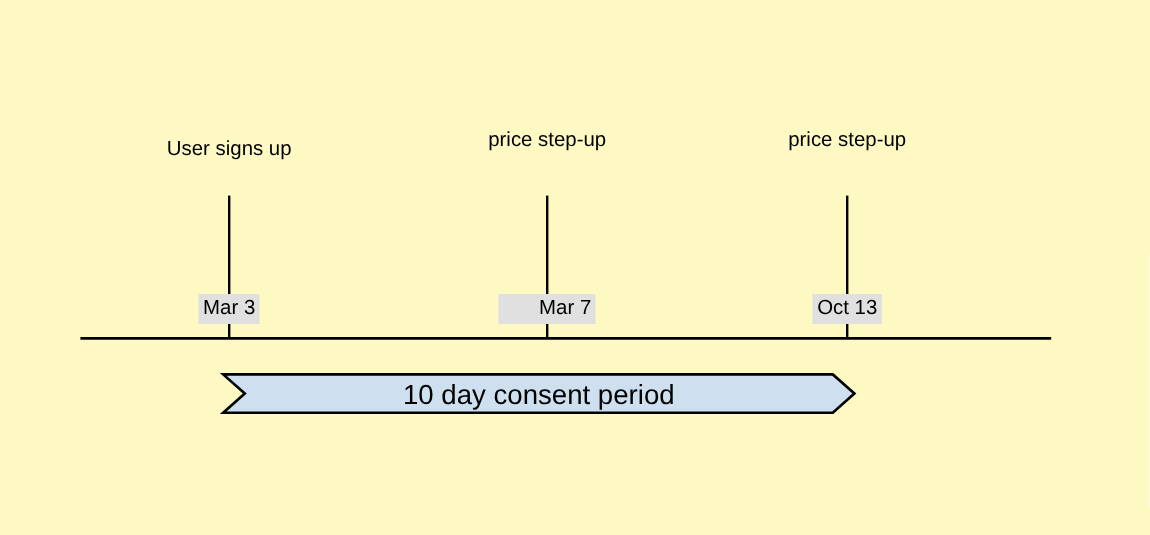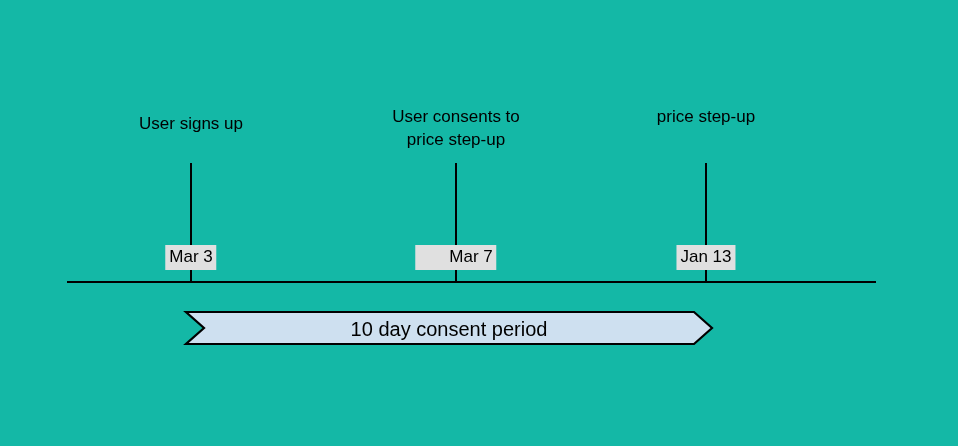--- a/index.html
+++ b/index.html
@@ -8,21 +8,21 @@
     background: #ffffff;
   }
   body {
     font-family: "Liberation Sans", sans-serif;
     color: #000000;
   }
   #canvas {
     position: relative;
     width: 958px;
     height: 446px;
-    background: #14b8a6;
+    background: #fef9c3;
     overflow: hidden;
   }
   #timeline-svg {
     position: absolute;
     left: 0;
     top: 0;
     width: 958px;
     height: 446px;
   }
   .event-caption {
@@ -39,21 +39,21 @@
     font-size: 17px;
     line-height: 22px;
     color: #000000;
     background: #e0e0e0;
     padding: 1px 4px 2px 4px;
     white-space: nowrap;
     transform: translateX(-50%);
   }
   .band-label {
     position: absolute;
-    font-size: 20px;
+    font-size: 23px;
     line-height: 22px;
     color: #000000;
     white-space: nowrap;
     transform: translate(-50%, -50%);
     text-align: center;
   }
 </style>
 </head>
 <body>
 
@@ -71,29 +71,28 @@
     <g id="band-group">
         <polygon points="186,312 694,312 712,328 694,344 186,344 204,328" fill="#cee0f0" stroke="#000000" stroke-width="2.2" stroke-linejoin="miter"></polygon>
       </g>
   </svg>
 
   <div id="captions-layer">
       <div class="event-caption" style="left: 191px; top: 112px;">
         <div>User signs up</div>
       </div>
       <div class="event-caption" style="left: 456px; top: 105px;">
-        <div>User consents to</div>
         <div>price step-up</div>
       </div>
       <div class="event-caption" style="left: 706px; top: 105px;">
         <div>price step-up</div>
       </div>
     </div>
   <div id="chips-layer">
       <div class="date-chip" style="left: 191px; top: 245px; background: rgb(224, 224, 224); color: rgb(0, 0, 0);">Mar 3</div>
       <div class="date-chip" style="left: 456px; top: 245px; background: rgb(224, 224, 224); color: rgb(0, 0, 0); padding-left: 34px;">Mar 7</div>
-      <div class="date-chip" style="left: 706px; top: 245px; background: rgb(224, 224, 224); color: rgb(0, 0, 0);">Jan 13</div>
+      <div class="date-chip" style="left: 706px; top: 245px; background: rgb(224, 224, 224); color: rgb(0, 0, 0);">Oct 13</div>
     </div>
   <div id="band-label-layer">
       <div class="band-label" style="left: 449px; top: 329px;">10 day consent period</div>
     </div>
 
 </div>
 
 </body></html>

